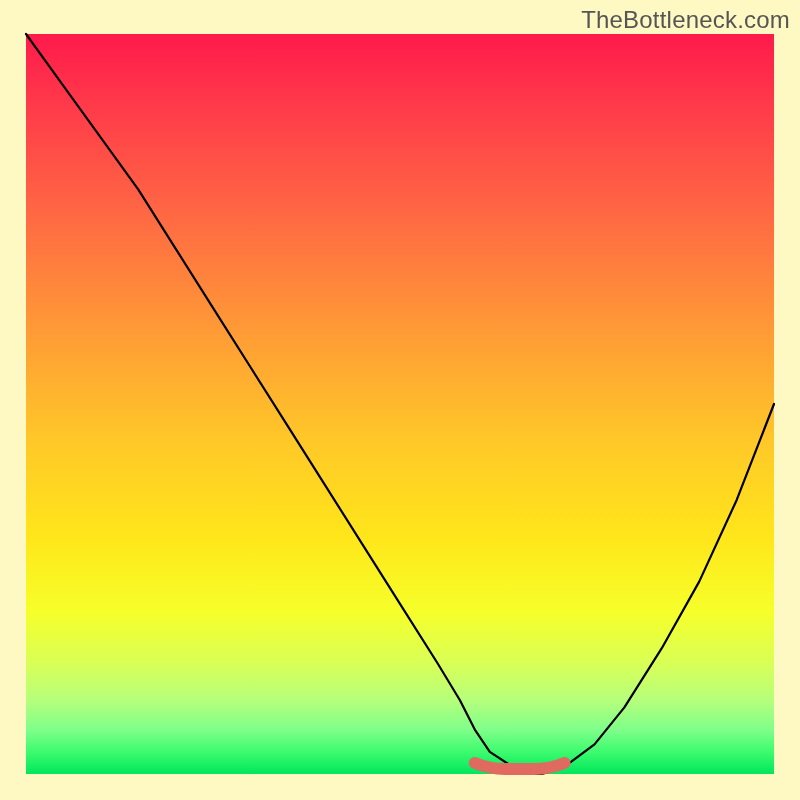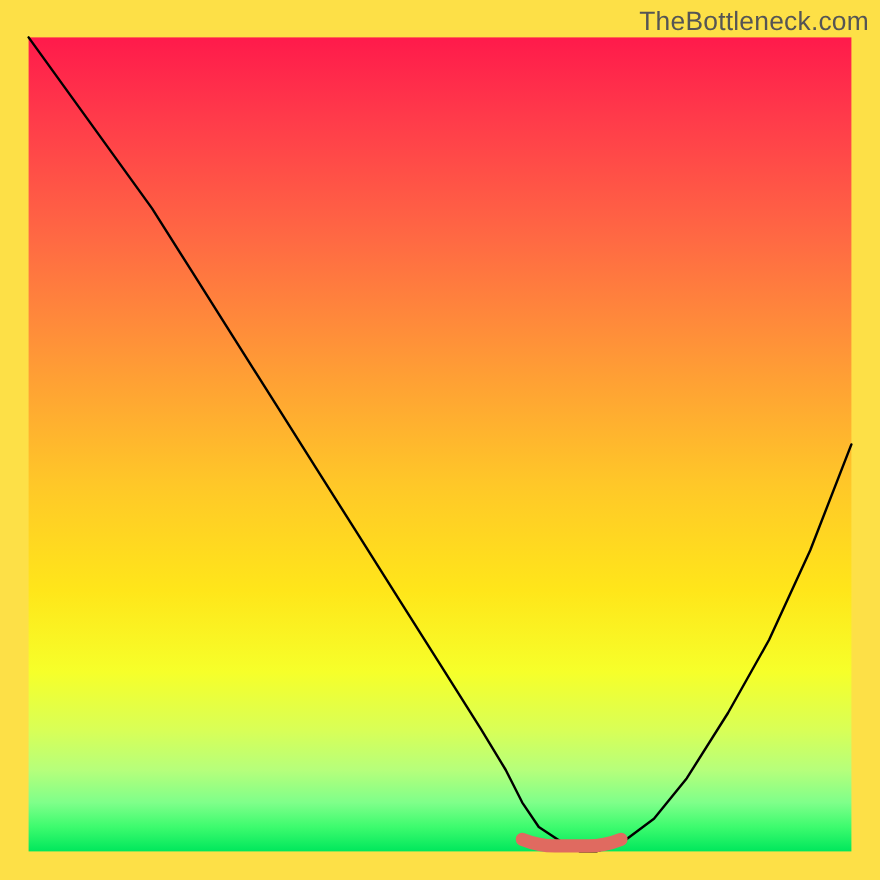--- a/index.html
+++ b/index.html
@@ -8,21 +8,21 @@
     width: 800px;
     height: 800px;
     overflow: hidden;
     background: #000;
     font-family: Arial, Helvetica, sans-serif;
   }
   .frame {
     position: relative;
     width: 800px;
     height: 800px;
-    background: #fde047;
+    background: #fef9c3;
   }
   .watermark {
     position: absolute;
     top: 6px;
     right: 10px;
     color: #555;
     font-size: 24px;
     font-weight: 500;
     letter-spacing: 0.2px;
     user-select: none;

